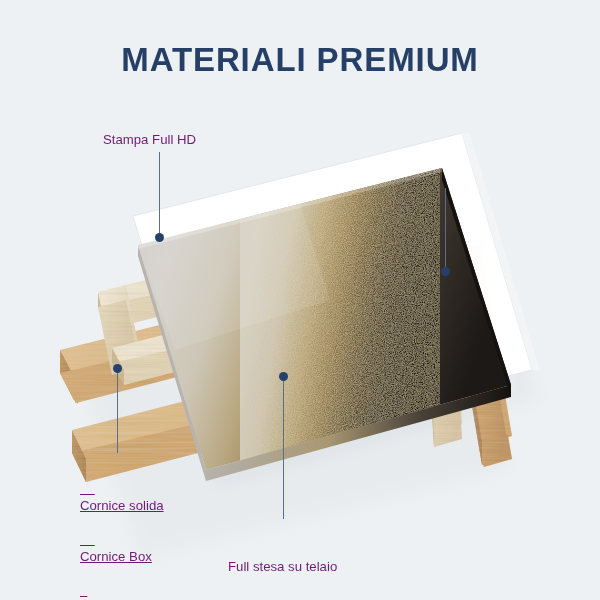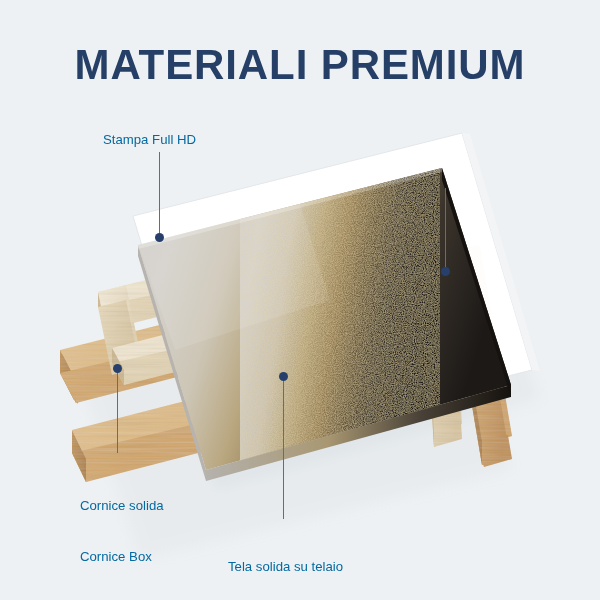--- a/index.html
+++ b/index.html
@@ -10,39 +10,39 @@
     font-family:"Liberation Sans","DejaVu Sans",sans-serif;
     overflow:hidden;
     position:relative;
   }
   #stage{position:absolute;inset:0;width:600px;height:600px;}
 
   
   .title{
     position:absolute;left:0;top:42px;width:600px;
     text-align:center;
-    font-size:42px;
+    font-size:33px;
     font-weight:bold;
     letter-spacing:0.9px;
     color:#253f66;
     line-height:1.1;
     white-space:nowrap;
   }
 
   
   .label{
     position:absolute;
     font-size:13.2px;
-    color:#0369a1;
+    color:#701a75;
     line-height:17px;
     white-space:pre;
   }
   .lbl-print   {left:103px; top:131px;}
   .lbl-uv      {left:372px; top:167px;}
-  .lbl-frame   {left:80px;  top:463px;}
+  .lbl-frame   {left:80px;  top:463px;text-decoration:underline;}
   .lbl-canvas  {left:228px; top:524px; text-align:center;}
 
   
   .leader{position:absolute;background:#5d6e8b;width:1.4px;}
   .dot{
     position:absolute;width:9px;height:9px;border-radius:50%;
     background:#27406b;
   }
   .l-print  {left:159px; top:152px; height:84px;}
   .d-print  {left:155px; top:233px;}
@@ -265,17 +265,17 @@
   <div class="leader l-frame"></div>
   <div class="dot d-frame"></div>
   <div class="label lbl-frame">
     <div>Cornice solida</div>
     <div>Cornice Box</div>
   </div>
 
   <div class="leader l-canvas"></div>
   <div class="dot d-canvas"></div>
   <div class="label lbl-canvas">
-    <div>Tela solida su telaio</div>
+    <div>Full stesa su telaio</div>
     
   </div>
 
 </div>
 
 </body></html>

